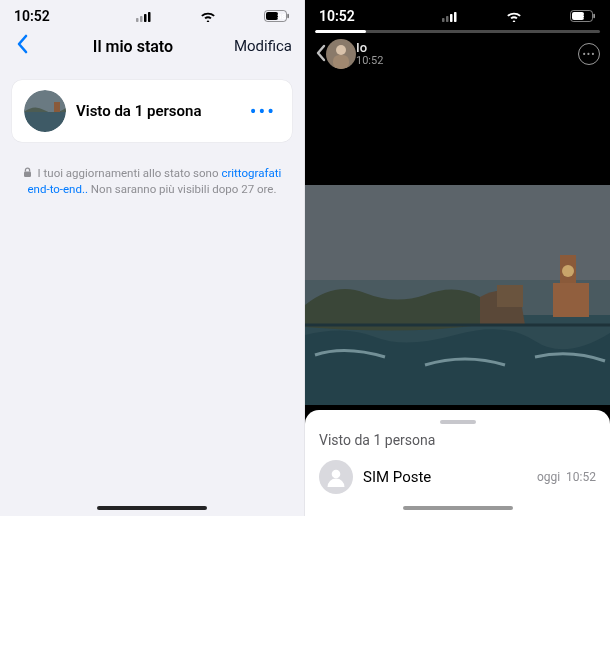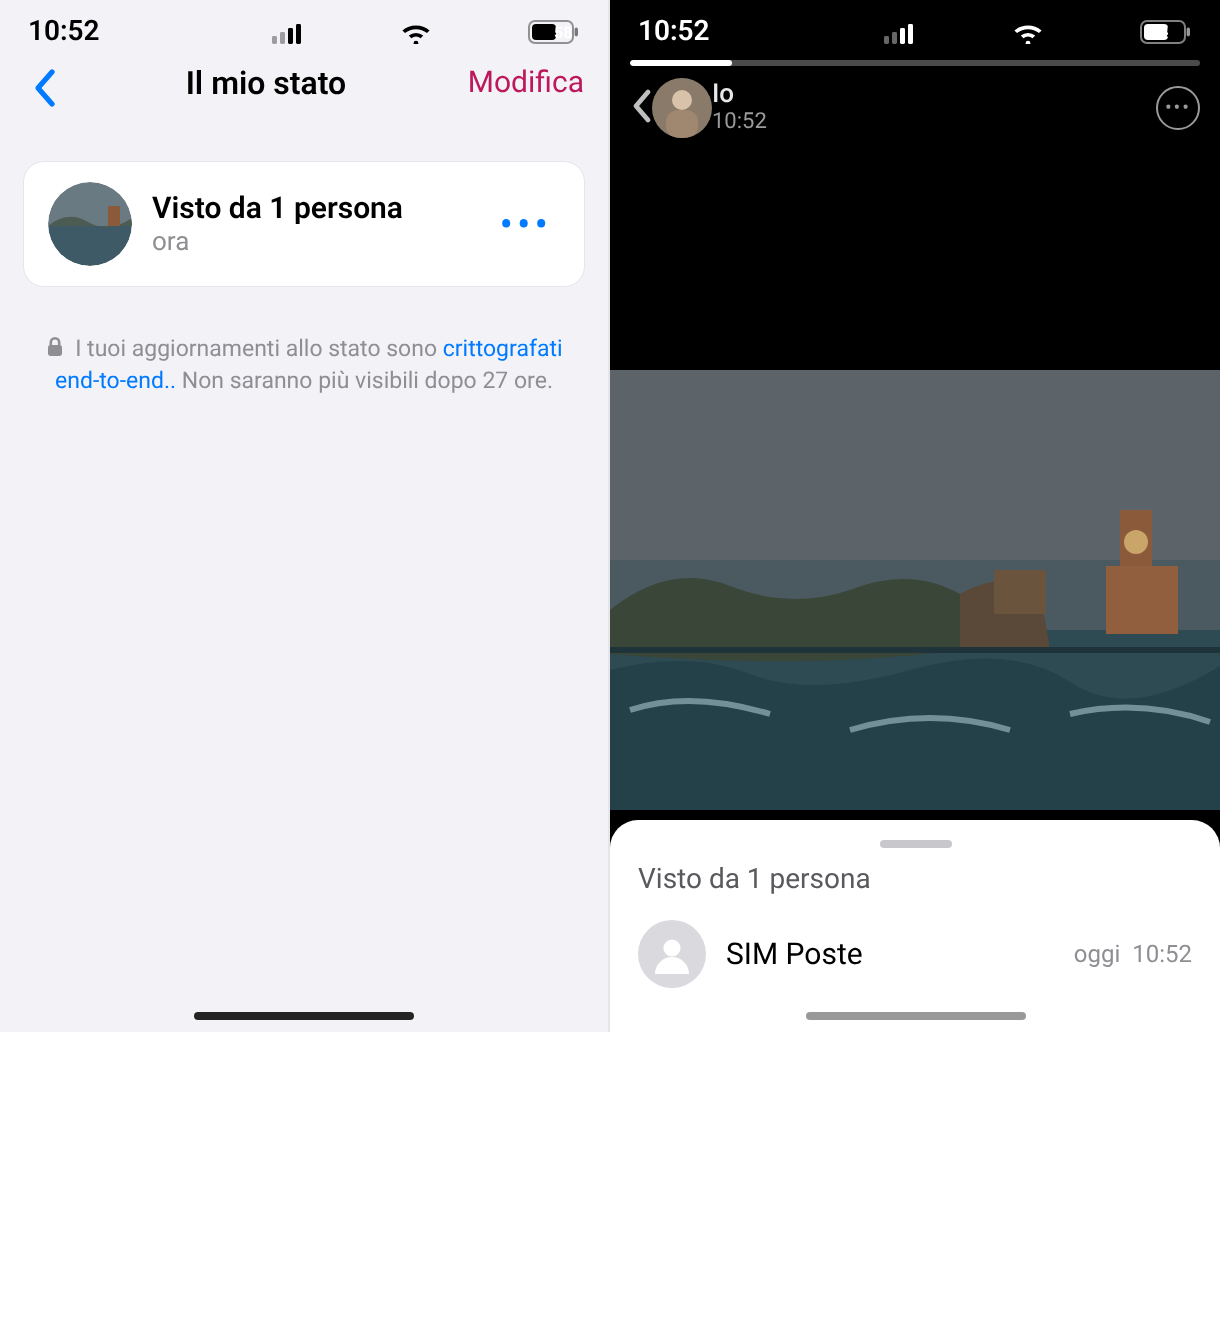--- a/index.html
+++ b/index.html
@@ -9,24 +9,24 @@
   .right { width: 305px; background: #000; display: flex; flex-direction: column; }
 
   
   .statusbar { display: flex; align-items: center; justify-content: space-between; padding: 8px 14px 2px; font-size: 14px; font-weight: 600; }
   .statusbar .right-icons { display: flex; align-items: center; gap: 4px; }
   .statusbar.light { color: #000; }
   .statusbar.dark  { color: #fff; }
   .sb-icon { display:inline-flex; align-items:center;padding-left:44px; }
 
   
-  .l-header { display:flex; align-items:flex-start; justify-content:space-between; padding: 6px 12px 10px; }
+  .l-header { display:flex; align-items:center; justify-content:space-between; padding: 6px 12px 10px; }
   .l-header .back { color:#007aff; font-size: 22px; font-weight:600; line-height:1; padding:2px 4px; }
   .l-header .title { font-size: 16px; font-weight:600; color:#000; }
-  .l-header .edit  { color:#be185d; font-size: 15px; }
+  .l-header .edit  { color:#0f172a; font-size: 15px; }
 
   
   .card { background:#fff; margin: 10px 12px; border-radius: 10px; padding: 10px 12px; display:flex; align-items:center; box-shadow: 0 0 0 0.5px #e5e5ea; }
   .thumb { width:42px; height:42px; border-radius:50%; overflow:hidden; flex:0 0 42px; }
   .thumb svg { width:100%; height:100%; display:block; }
   .card-text { margin-left:10px; flex:1 1 auto; }
   .card-title { font-size:15px; font-weight:600; color:#000; }
   .card-sub   { font-size:13px; color:#8e8e93; margin-top:1px; }
   .more { color:#007aff; font-size:20px; letter-spacing:2px; padding:0 4px; }
 
@@ -118,21 +118,20 @@
           <g clip-path="url(#c1)">
             <rect width="42" height="22" fill="#6a7a82"></rect>
             <rect y="22" width="42" height="20" fill="#3e5a66"></rect>
             <path d="M0 22 Q10 14 20 20 T42 18 V22 H0" fill="#4d5c52"></path>
             <rect x="30" y="12" width="6" height="10" fill="#8a5a3a"></rect>
           </g>
         </svg>
     </div>
     <div class="card-text">
       <div class="card-title">Visto da 1 persona</div>
-      <div class="card-sub">ora</div>
     </div>
     <span class="more">•••</span>
   </div>
 
   <div class="note">
     <span class="lock">
       <svg width="9" height="11" viewBox="0 0 9 11">
           <rect x="1" y="4.5" width="7" height="5.5" rx="1.2" fill="#8e8e93"></rect>
           <path d="M2.4 4.5V3.2a2.1 2.1 0 114.2 0v1.3" fill="none" stroke="#8e8e93" stroke-width="1.3"></path>
         </svg>

